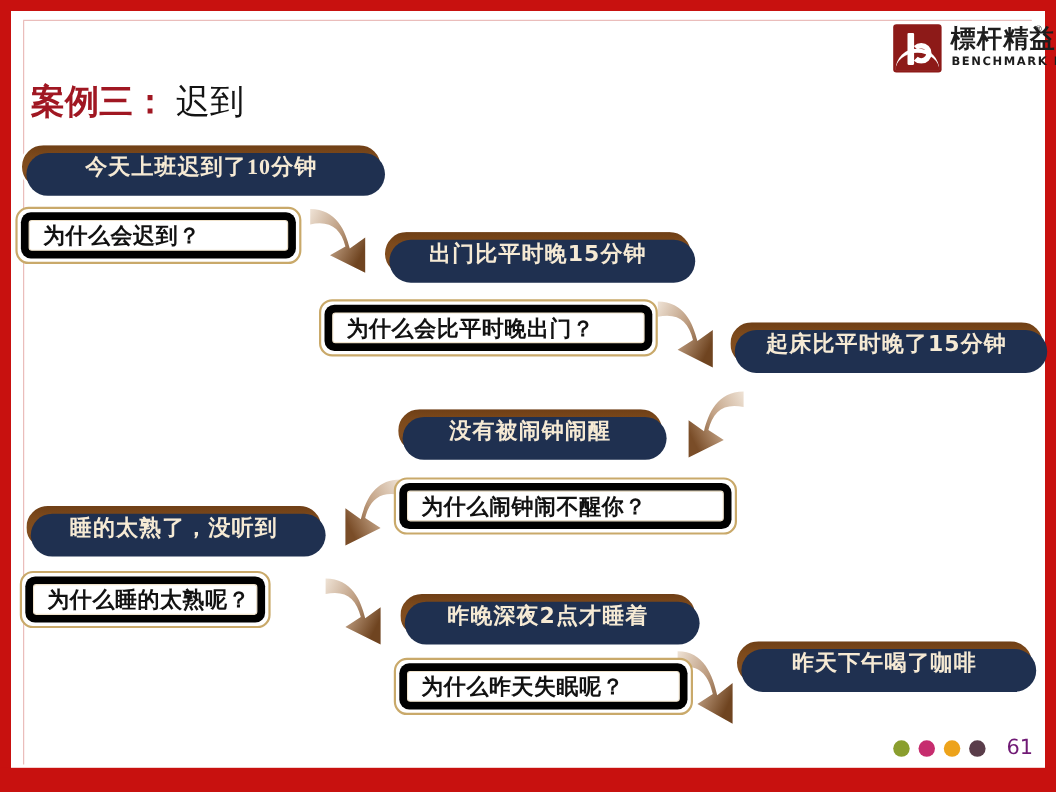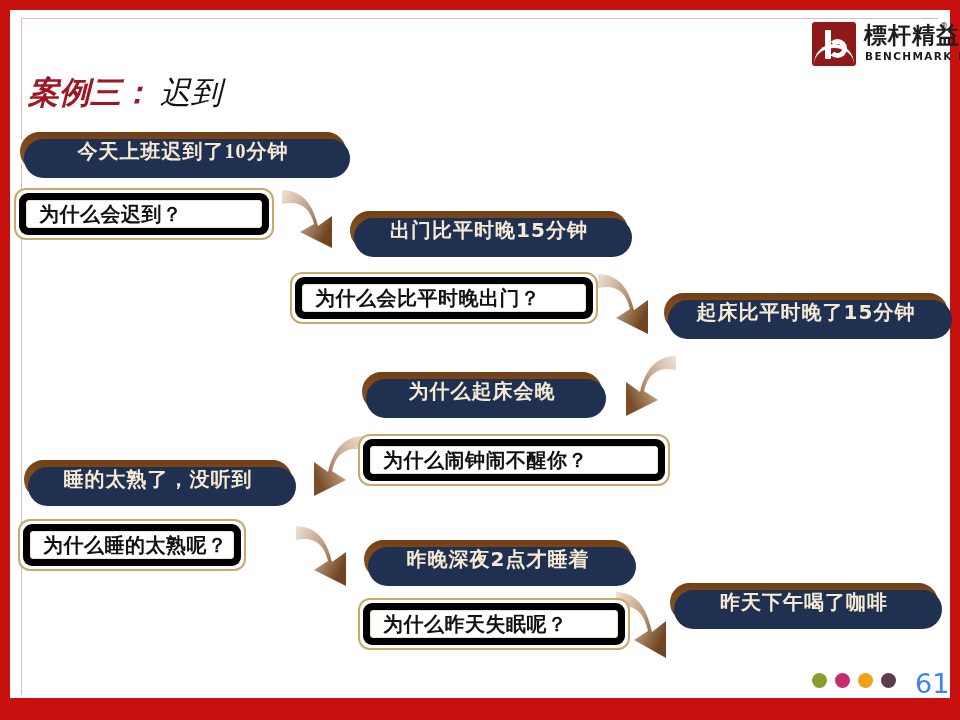--- a/index.html
+++ b/index.html
@@ -55,21 +55,20 @@
     font-family:"DejaVu Sans","Liberation Sans",sans-serif;
     font-size:10.5px;font-weight:bold;color:#1d1d1d;letter-spacing:1.4px;
     white-space:nowrap;
   }
 
   
   .title{
     position:absolute;left:28px;top:72px;
     font-size:31px;font-weight:bold;white-space:nowrap;
     font-family:"DejaVu Sans","Liberation Sans",sans-serif;
-    font-style:italic;
   }
   .title .t-red{color:#a01722;}
   .title .t-black{color:#141414;font-weight:normal;margin-left:8px;}
 
   
   .pill{
     position:absolute;
     box-sizing:border-box;
     background:linear-gradient(180deg,#6f3f16 0%,#7d4a1c 28%,#834e1f 62%,#60360f 100%);
     border:2px solid #ffffff;
@@ -127,21 +126,21 @@
 
   
   .dots{position:absolute;left:812px;top:673px;width:92px;height:16px;}
   .dot{position:absolute;top:0;width:15px;height:15px;border-radius:50%;}
   .dot.d0{left:0;}
   .dot.d1{left:23px;}
   .dot.d2{left:46px;}
   .dot.d3{left:69px;}
   .pageno{
     position:absolute;left:915px;top:668px;
-    font-size:27px;color:#3b82f6;
+    font-size:19px;color:#701a75;
     font-family:"DejaVu Sans","Liberation Sans",sans-serif;
   }
 </style>
 </head>
 <body>
 
 <div id="slide">
 
   <div class="frame-left"></div>
   <div class="frame-right"></div>
@@ -244,21 +243,21 @@
       <path d="M4,4 C28,4 36,26 40,44 L54,33 L54,70 L22,52 L36,43 C32,24 22,15 4,19 Z" fill="url(#gr6)"></path>
     </svg>
   </div>
 
   <div class="pill" style="left:18px;top:130px;width:330px;height:43px;font-family:Liberation Serif, serif;">今天上班迟到了10分钟</div>
 
   <div class="pill" style="left:348px;top:209px;width:282px;height:43px;">出门比平时晚15分钟</div>
 
   <div class="pill" style="left:662px;top:291px;width:288px;height:43px;">起床比平时晚了15分钟</div>
 
-  <div class="pill" style="left:360px;top:370px;width:244px;height:43px;">为什么起床会晚</div>
+  <div class="pill" style="left:360px;top:370px;width:244px;height:43px;">没有被闹钟闹醒</div>
 
   <div class="pill" style="left:22px;top:458px;width:272px;height:43px;">睡的太熟了，没听到</div>
 
   <div class="pill" style="left:362px;top:538px;width:272px;height:43px;">昨晚深夜2点才睡着</div>
 
   <div class="pill" style="left:668px;top:581px;width:272px;height:43px;">昨天下午喝了咖啡</div>
 
   <div class="qbox" style="left:14px;top:188px;width:260px;height:52px;">
     <div class="qbox-mid">
         <div class="qbox-inner">为什么会迟到？</div>

